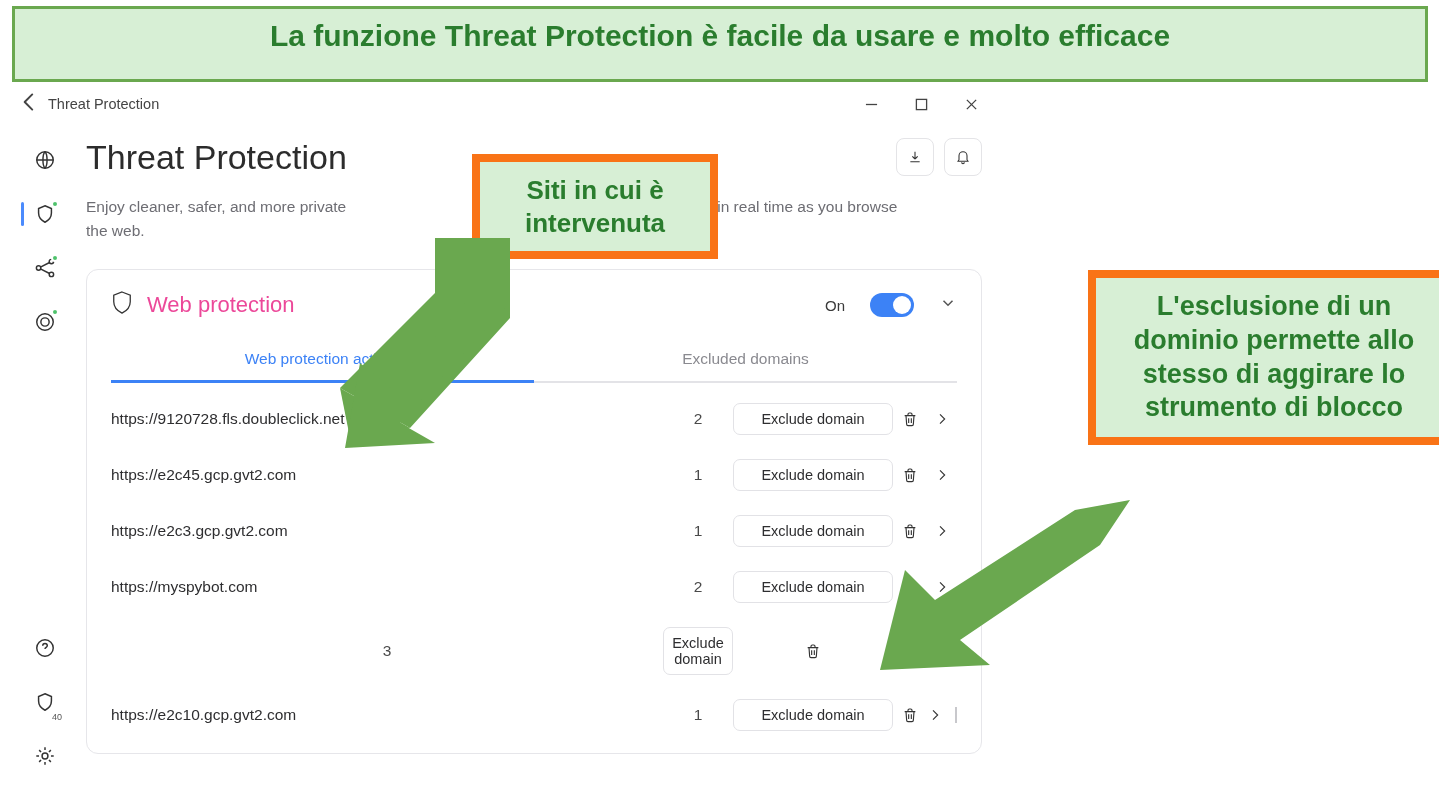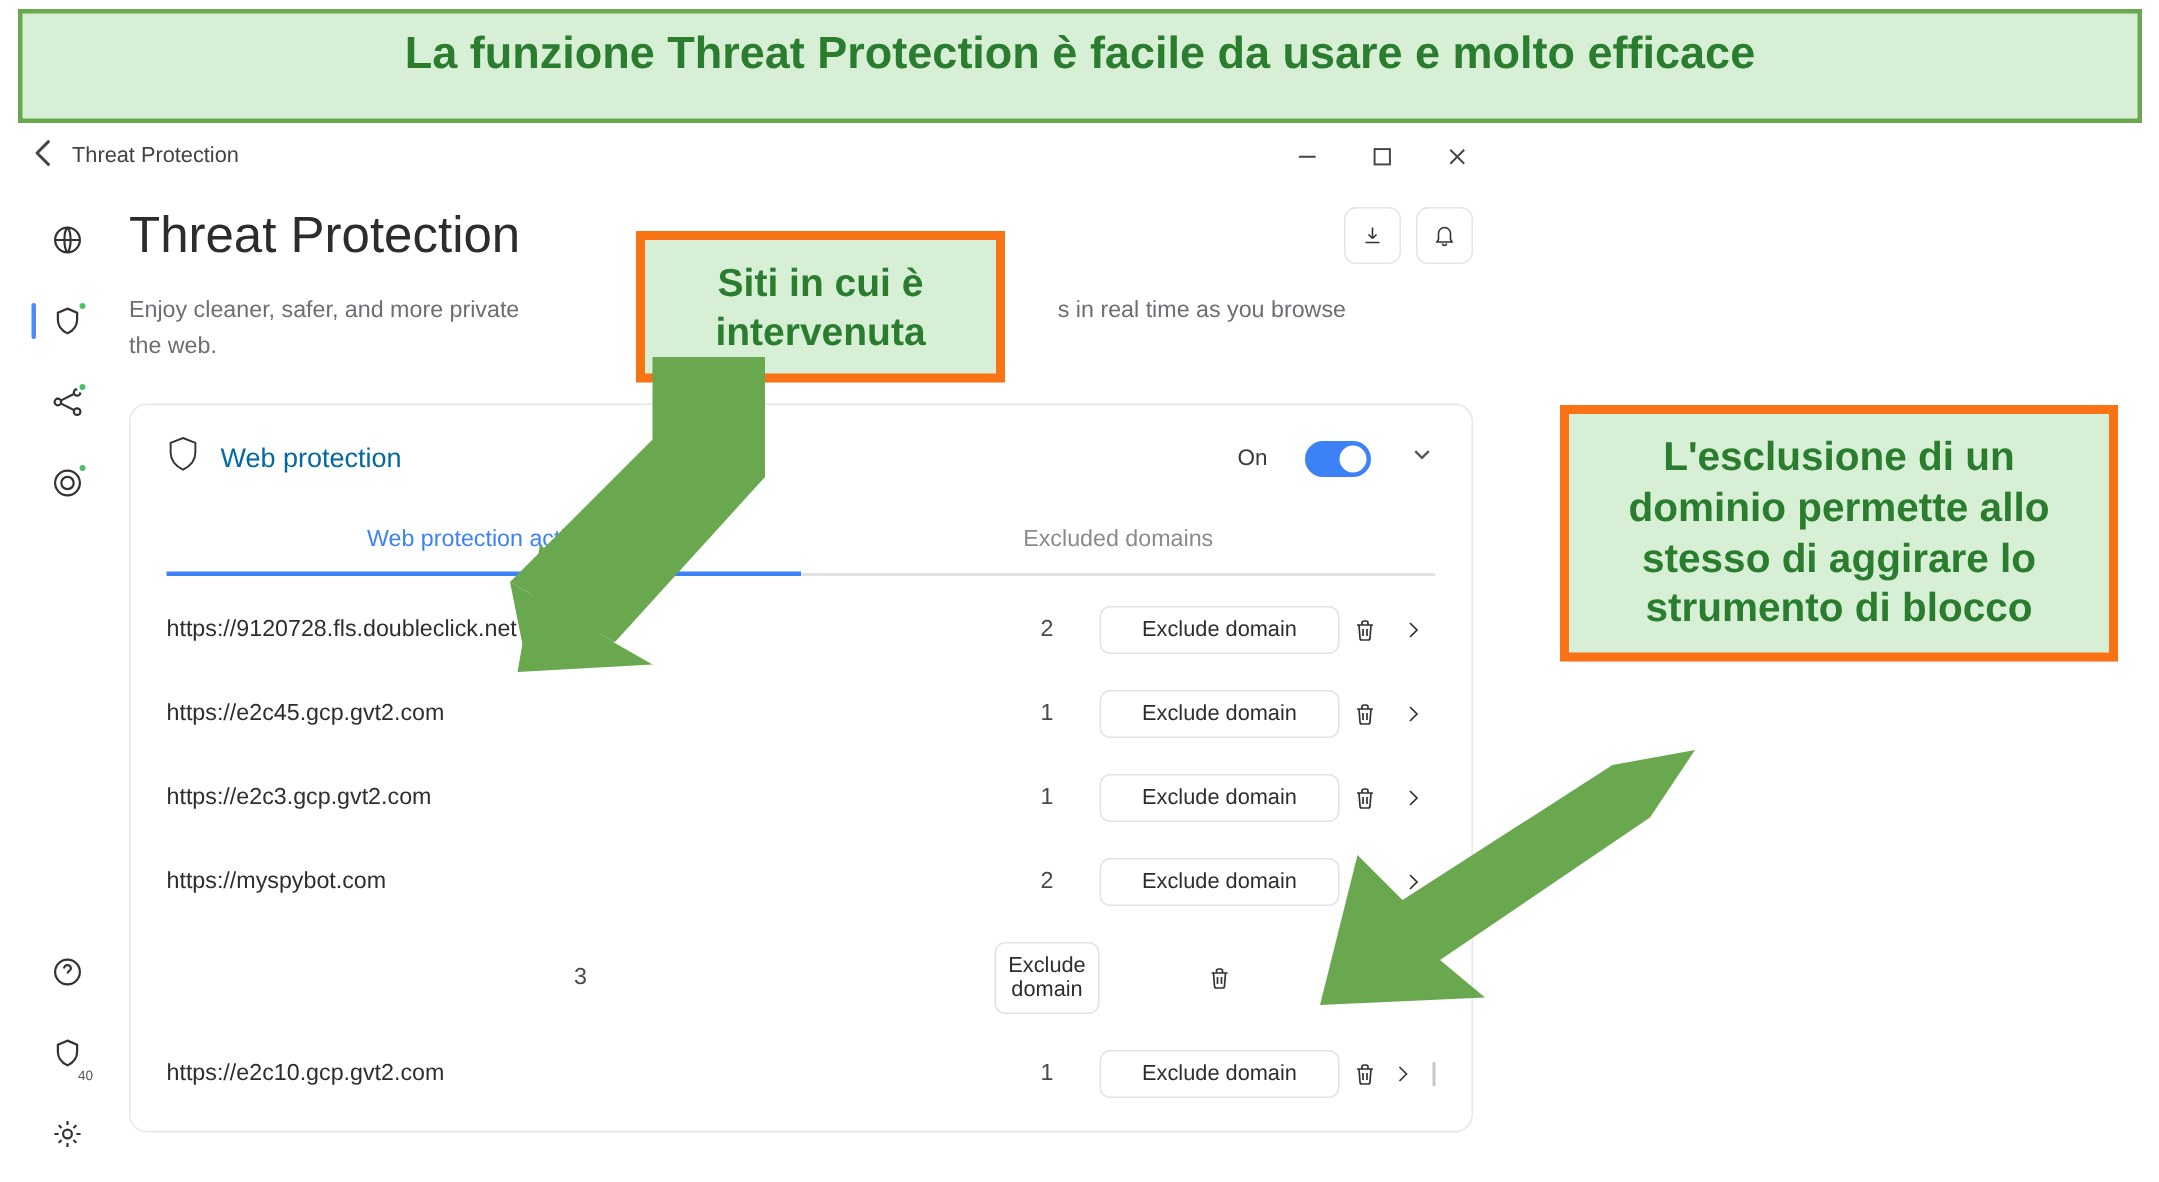--- a/index.html
+++ b/index.html
@@ -127,21 +127,21 @@
     border:1px solid #e6e6ea;
     border-radius:12px;
     padding:20px 24px 10px 24px;
   }
   .card-header {
     display:flex; align-items:center;
     margin-bottom:20px;
   }
   .card-header .sh-icon { margin-right:14px; }
   .card-header .sh-icon svg{ width:22px; height:26px; stroke:#333; fill:none; stroke-width:1.4;}
-  .card-title { font-size:18px; color:#0369a1; }
+  .card-title { font-size:22px; color:#ec4899; }
   .card-hdr-right { margin-left:auto; display:flex; align-items:center; gap:25px;}
   .on-label { font-size:15px; color:#3a3a3a;}
   .toggle {
     width:44px; height:24px; border-radius:999px;
     background:#3c82f6; position:relative; cursor:pointer;
   }
   .toggle::after{
     content:""; position:absolute; right:3px; top:3px;
     width:18px; height:18px; border-radius:50%; background:#fff;
   }
@@ -210,27 +210,28 @@
   .trash, .chevr { display:flex; justify-content:center; color:#333; cursor:pointer;}
   .trash svg, .chevr svg{ width:16px; height:16px; stroke:#333; fill:none; stroke-width:1.7;}
   .row.last .chevr::after{
     content:""; display:inline-block; width:2px; height:16px; background:#c8c8cc; margin-left:12px;
   }
 
   
   .callout {
     position:absolute;
     background:#d7efd5;
-    border:6px solid #f97316;
+    border:8px solid #f97316;
     color:#2a7d2e;
     font-weight:700;
     font-size:26px;
     text-align:center;
     padding:12px 26px;
     line-height:1.25;
+    margin-left:48px;
   }
 </style>
 </head>
 <body>
 
 <div class="banner-box">La funzione Threat Protection è facile da usare e molto efficace</div>
 
 <div class="app">
 
   <div class="titlebar">

